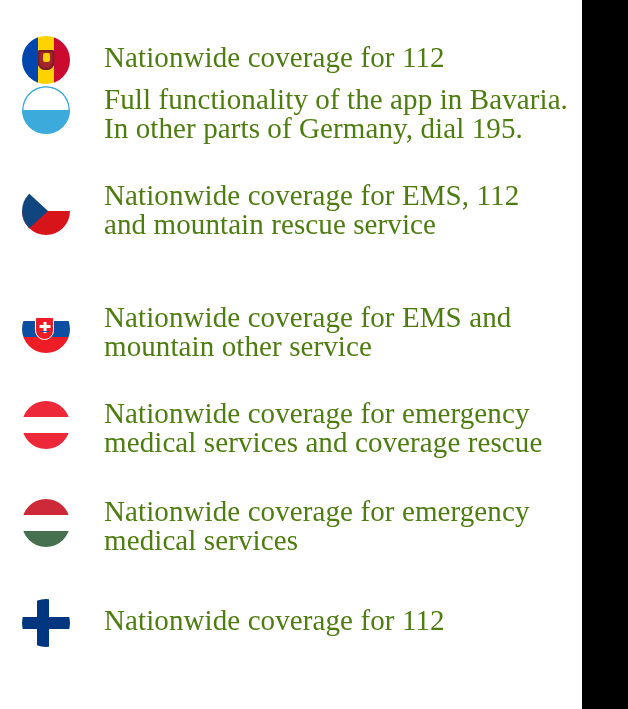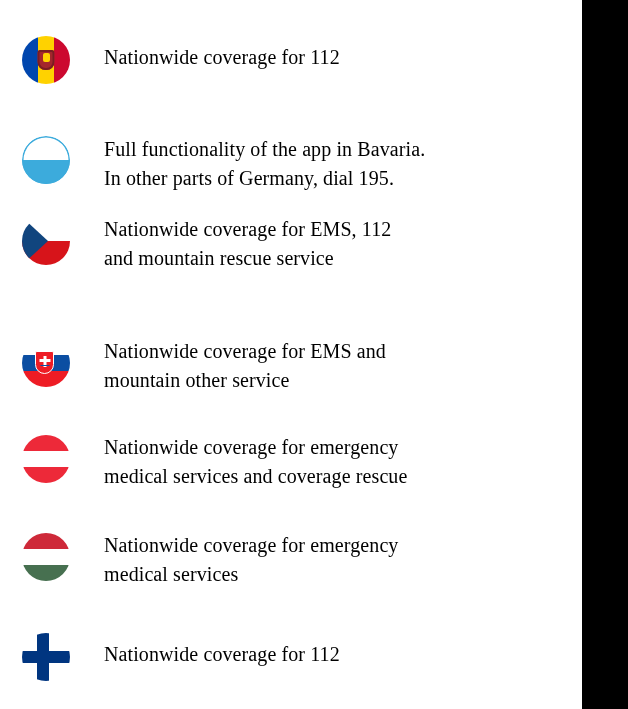--- a/index.html
+++ b/index.html
@@ -56,35 +56,35 @@
     width: 48px;
     height: 48px;
     border-radius: 50%;
     overflow: hidden;
     position: relative;
     flex: 0 0 48px;
     background: #ffffff;
   }
   .text-cell {
     flex: 1 1 auto;
-    color: #000000;
-    font-size: 20px;
+    color: #4d7c0f;
+    font-size: 29px;
     line-height: 29px;
     letter-spacing: 0.1px;
     padding-top: 0px;
   }
   .text-cell .line {
     display: block;
     white-space: nowrap;
   }
 
   
   .row-0 { margin-top: 16px; }
-  .row-1 { margin-top: 50px; }
-  .row-2 { margin-top: 22px; }
+  .row-1 { }
+  .row-2 { margin-top: 38px; align-items: center; }
   .row-3 { margin-top: 64px; }
   .row-4 { margin-top: 38px; }
   .row-5 { margin-top: 40px; }
   .row-6 { margin-top: 42px; }
 
   .row-0 .text-cell { padding-top: 9px; }
   .row-1 .text-cell { padding-top: 1px; }
   .row-2 .text-cell { padding-top: 0px; }
   .row-3 .text-cell { padding-top: 0px; }
   .row-4 .text-cell { padding-top: 0px; }

